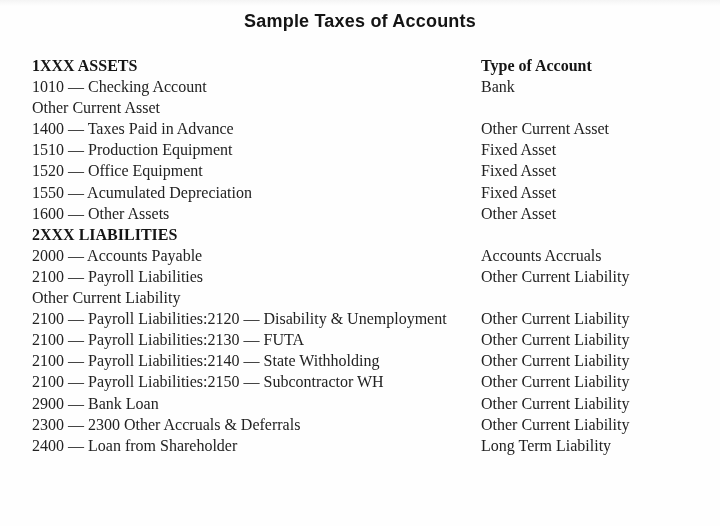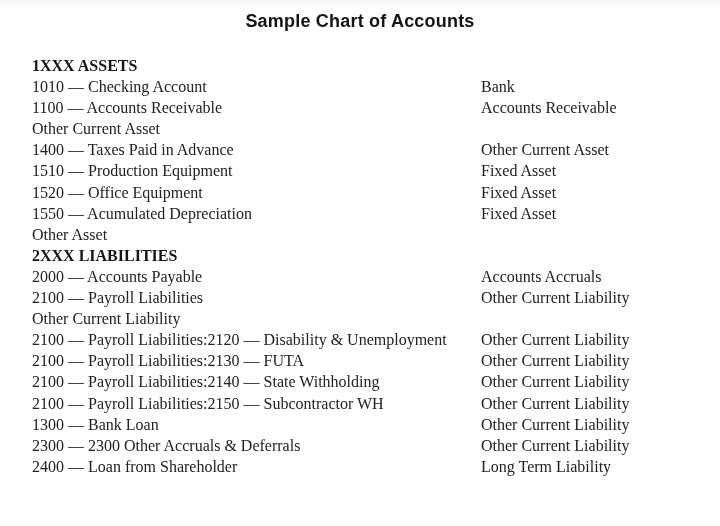--- a/index.html
+++ b/index.html
@@ -58,36 +58,33 @@
   }
   .row.bold .cell {
     font-weight: 700;
     color: #151515;
   }
 </style>
 </head>
 <body>
 
 <div class="page">
-  <div class="doc-title">Sample Chart of Accounts</div>
+  <div class="doc-title">Sample Taxes of Accounts</div>
 
   <div class="accounts-table">
   <div class="row bold">
     <span class="cell left">1XXX ASSETS</span>
+    <span class="cell right">Type of Account</span>
   </div>
 
   <div class="row">
     <span class="cell left">1010 — Checking Account</span>
     <span class="cell right">Bank</span>
   </div>
 
-  <div class="row">
-    <span class="cell left">1100 — Accounts Receivable</span>
-    <span class="cell right">Accounts Receivable</span>
-  </div>
 
 
   <div class="row">
     <span class="cell right">Other Current Asset</span>
   </div>
 
   <div class="row">
     <span class="cell left">1400 — Taxes Paid in Advance</span>
     <span class="cell right">Other Current Asset</span>
   </div>
@@ -101,20 +98,21 @@
     <span class="cell left">1520 — Office Equipment</span>
     <span class="cell right">Fixed Asset</span>
   </div>
 
   <div class="row">
     <span class="cell left">1550 — Acumulated Depreciation</span>
     <span class="cell right">Fixed Asset</span>
   </div>
 
   <div class="row">
+    <span class="cell left">1600 — Other Assets</span>
     <span class="cell right">Other Asset</span>
   </div>
 
   <div class="row bold">
     <span class="cell left">2XXX LIABILITIES</span>
     <span class="cell right"></span>
   </div>
 
   <div class="row">
     <span class="cell left">2000 — Accounts Payable</span>
@@ -145,21 +143,21 @@
     <span class="cell right">Other Current Liability</span>
   </div>
 
   <div class="row">
     <span class="cell left">2100 — Payroll Liabilities:2150 — Subcontractor WH</span>
     <span class="cell right">Other Current Liability</span>
   </div>
 
 
   <div class="row">
-    <span class="cell left">1300 — Bank Loan</span>
+    <span class="cell left">2900 — Bank Loan</span>
     <span class="cell right">Other Current Liability</span>
   </div>
 
   <div class="row">
     <span class="cell left">2300 — 2300 Other Accruals &amp; Deferrals</span>
     <span class="cell right">Other Current Liability</span>
   </div>
 
   <div class="row">
     <span class="cell left">2400 — Loan from Shareholder</span>

